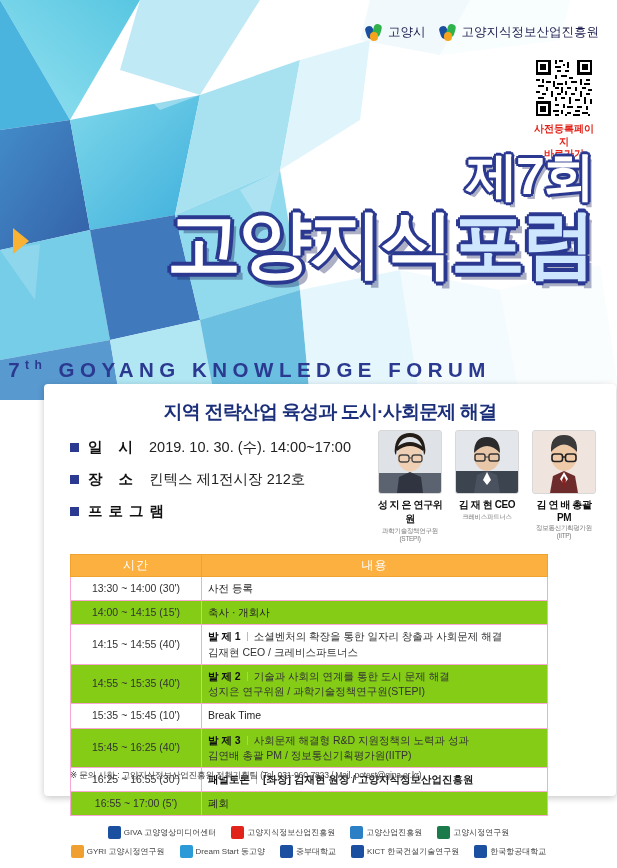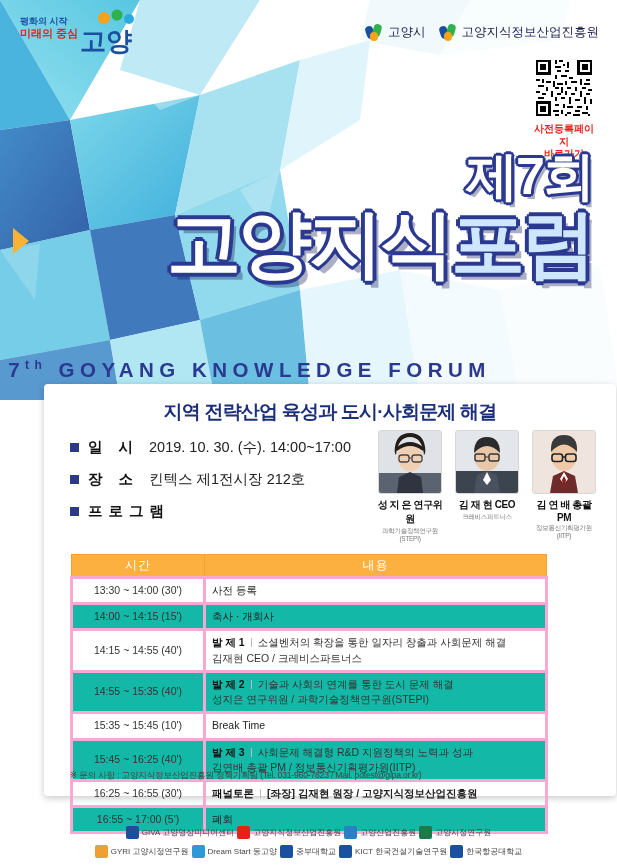--- a/index.html
+++ b/index.html
@@ -94,35 +94,35 @@
   .spk .nm{margin-top:4px;font-size:10px;font-weight:bold;color:#111;letter-spacing:-0.4px;}
   .spk .af{font-size:6.5px;color:#7a7a7a;line-height:1.25;margin-top:1px;letter-spacing:-0.3px;}
 
   
   .prog{position:absolute;left:26px;top:170px;width:478px;}
   table{border-collapse:collapse;width:100%;font-size:10.5px;color:#222;}
   thead th{
     background:#fbb040;color:#ffffff;font-weight:normal;font-size:12px;
     height:19px;border:1px solid #f0a42f;letter-spacing:1px;
   }
-  tbody td{border:3px solid #f9a8d4;padding:4px 6px;vertical-align:middle;line-height:1.45;}
+  tbody td{border:1px solid #f9a8d4;padding:4px 6px;vertical-align:middle;line-height:1.45;}
   td.time{width:118px;text-align:center;color:#333;font-size:10.5px;white-space:nowrap;}
-  tr.alt td{background:#14b8a6;margin-left:17px;}
+  tr.alt td{background:#84cc16;margin-left:17px;}
   .ses{display:inline-block;font-weight:bold;color:#111;margin-right:5px;}
   .sep{display:inline-block;width:1px;height:9px;background:#bbb;margin:0 6px -1px 1px;}
   .sub{color:#333;}
   .chair{font-weight:bold;}
 
   .note{
     position:absolute;left:26px;bottom:14px;font-size:8.6px;color:#444;letter-spacing:-0.2px;
   }
 
   
   .footer{position:absolute;left:0;bottom:10px;width:617px;}
-  .frow{display:flex;justify-content:center;align-items:center;gap:3px;margin-top:6px;}
+  .frow{display:flex;justify-content:center;align-items:center;gap:15px;margin-top:6px;}
   .flogo{font-size:8px;color:#444;display:flex;align-items:center;gap:3px;white-space:nowrap;}
   .fmark{width:13px;height:13px;border-radius:2px;display:inline-block;}
 
   
   .yellow-arrow{position:absolute;left:13px;top:228px;width:0;height:0;
     border-top:13px solid transparent;border-bottom:13px solid transparent;border-left:16px solid #f9b233;}
 </style>
 </head>
 <body>
 
@@ -174,30 +174,20 @@
       <polygon points="120,70 200,95 160,110" fill="#ffffff" opacity="0.35"></polygon>
       <polygon points="0,250 40,244 35,300" fill="#ffffff" opacity="0.18"></polygon>
       <polygon points="240,190 280,170 265,230" fill="#ffffff" opacity="0.25"></polygon>
     </svg>
   </div>
 
   <div class="yellow-arrow"></div>
 
   <div class="topbar">
 
-    <div class="logo-goyang">
-      <svg width="130" height="52" viewBox="0 0 130 52" xmlns="http://www.w3.org/2000/svg">
-        <text x="2" y="16" font-family="Liberation Sans, sans-serif" font-size="9" font-weight="bold" fill="#1b4fa0">평화의 시작</text>
-        <text x="2" y="29" font-family="Liberation Sans, sans-serif" font-size="11" font-weight="bold" fill="#e2231a">미래의 중심</text>
-        <circle cx="86" cy="10" r="6" fill="#f6a31b"></circle>
-        <circle cx="99" cy="7" r="5.5" fill="#2fb24c"></circle>
-        <circle cx="111" cy="11" r="5" fill="#29abe2"></circle>
-        <text x="62" y="42" font-family="Liberation Sans, sans-serif" font-size="26" font-weight="bold" fill="#1b4fa0">고양</text>
-      </svg>
-    </div>
 
     <div class="host-row">
       <div class="host-item">
         <span class="host-mark">
           <span class="d1"></span>
             <span class="d2"></span>
             <span class="d3"></span>
         </span>
         <span>고양시</span>
       </div>

